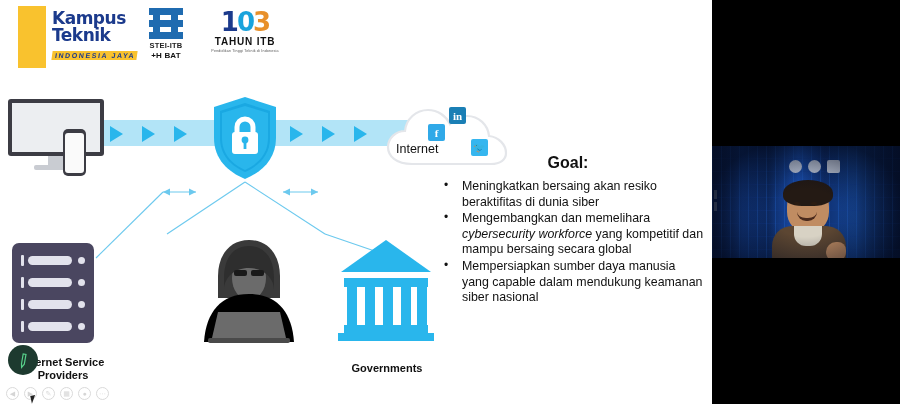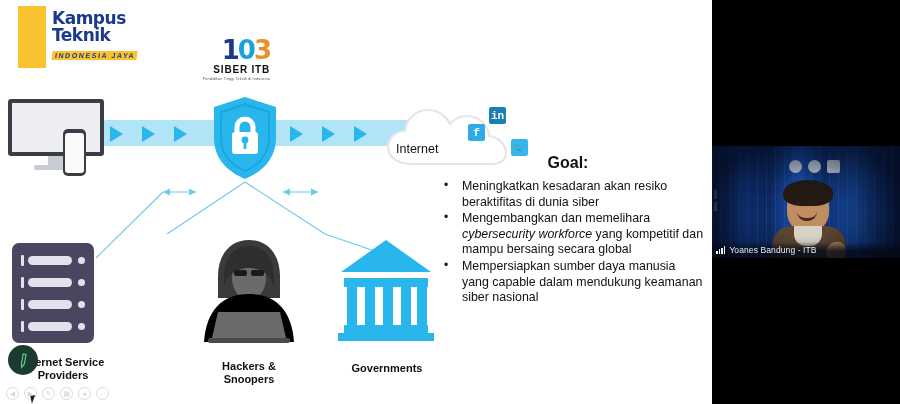--- a/index.html
+++ b/index.html
@@ -23,21 +23,21 @@
   .km-word2 { font-family:"DejaVu Sans", sans-serif; font-weight:bold; font-size:17px; color:#1b3a8c; letter-spacing:-0.5px; line-height:17px; }
   .km-sub { margin-top:1px; background:#f9c22e; color:#1b3a8c; font-size:7px; font-weight:bold;
             letter-spacing:1.6px; padding:1px 2px 1px 3px; display:inline-block; transform:skewX(-8deg); }
 
   .stei-logo { position:absolute; left:140px; top:8px; width:52px; height:62px; text-align:center; }
   .stei-mark { width:38px; height:32px; margin:0 auto; position:relative; }
   .stei-mark i { position:absolute; background:#1f6bb0; display:block; }
   .stei-txt { font-size:7.5px; font-weight:bold; color:#222; letter-spacing:0.2px; margin-top:1px; }
   .stei-txt2 { font-size:8px; font-weight:bold; color:#111; letter-spacing:0.2px; margin-top:1px; }
 
-  .itb-logo { position:absolute; left:196px; top:8px; width:74px; height:62px; text-align:right;margin-top:28px; }
+  .itb-logo { position:absolute; left:208px; top:8px; width:74px; height:62px; text-align:center; }
   .itb-num { font-family:"DejaVu Sans", sans-serif; font-weight:bold; font-size:26px; color:#1b3a8c; line-height:28px; letter-spacing:-2px; }
   .itb-num .o { color:#19a3dc; }
   .itb-num .b { color:#e8902a; }
   .itb-tahun { font-size:10px; font-weight:bold; color:#111; letter-spacing:0.8px; line-height:11px; }
   .itb-tag { font-size:3.6px; color:#555; letter-spacing:0.2px; margin-top:2px; }
 
   
   #title {
     position:absolute; left:288px; top:20px; width:410px;
     font-family:"Liberation Sans", sans-serif;
@@ -59,21 +59,21 @@
   .mon-screen { position:absolute; left:4px; top:4px; width:88px; height:49px; background:#eceef1; }
   .mon-neck { position:absolute; left:40px; top:57px; width:16px; height:9px; background:#c9ccd2; }
   .mon-base { position:absolute; left:26px; top:66px; width:44px; height:5px; background:#c9ccd2; border-radius:2px; }
   #phone { position:absolute; left:63px; top:129px; width:23px; height:47px; background:#3c3c44; border-radius:5px; }
   #phone .ps { position:absolute; left:2px; top:4px; width:19px; height:40px; background:#fafafa; border-radius:3px; }
 
   
   #cloud { position:absolute; left:386px; top:104px; width:122px; height:64px; }
   #cloud-label { position:absolute; left:10px; top:38px; font-size:12.5px; font-weight:normal; color:#111; }
   .soc { position:absolute; width:17px; height:17px; border-radius:2px; color:#fff; font-weight:bold; font-size:11px;
-         display:flex; align-items:center; justify-content:center; font-family:Liberation Mono, monospace;margin-left:40px; }
+         display:flex; align-items:center; justify-content:center; font-family:Liberation Serif, serif; }
 
   
   #server { position:absolute; left:12px; top:243px; width:82px; height:105px; }
   .srv-box { position:absolute; left:0; top:0; width:82px; height:100px; background:#4a4660; border-radius:7px; }
   .srv-slot { position:absolute; left:16px; width:44px; height:9px; background:#e2e2ec; border-radius:5px; }
   .srv-tick { position:absolute; left:9px; width:3px; height:11px; background:#e2e2ec; border-radius:1px; }
   .srv-dot { position:absolute; left:66px; width:7px; height:7px; background:#e2e2ec; border-radius:50%; }
   .srv-shadow { position:absolute; left:8px; top:94px; width:86px; height:14px; background:#e9e9f2; border-radius:3px; z-index:-1; }
 
   
@@ -145,24 +145,35 @@
 
     <div class="logo-bar">
       <div class="yellow-bar"></div>
 
       <div class="km-logo">
         <div class="km-word1">Kampus</div>
         <div class="km-word2">Teknik</div>
         <div class="km-sub">INDONESIA JAYA</div>
       </div>
 
+      <div class="stei-logo">
+        <div class="stei-mark">
+          <i style="left:2px;top:0;width:34px;height:7px;"></i>
+          <i style="left:2px;top:12px;width:34px;height:7px;"></i>
+          <i style="left:2px;top:24px;width:34px;height:7px;"></i>
+          <i style="left:6px;top:0;width:7px;height:31px;"></i>
+          <i style="left:24px;top:0;width:7px;height:31px;"></i>
+        </div>
+        <div class="stei-txt">STEI-ITB</div>
+        <div class="stei-txt2">+H BAT</div>
+      </div>
 
       <div class="itb-logo">
         <div class="itb-num">1<span class="o">0</span><span class="b">3</span></div>
-        <div class="itb-tahun">SIBER ITB</div>
+        <div class="itb-tahun">TAHUN ITB</div>
         <div class="itb-tag">Pendidikan Tinggi Teknik di Indonesia</div>
       </div>
     </div>
 
 
     <svg id="connectors" viewBox="0 0 712 404">
       <g stroke="#6cc9ee" stroke-width="1.1" fill="none">
         <path d="M245 182 L167 234"></path>
         <path d="M245 182 L325 234"></path>
         <path d="M163 192 L196 192"></path>
@@ -244,24 +255,20 @@
         <path d="M53 2 C33 2 22 18 22 38 L22 60 L84 60 L84 38 C84 18 73 2 53 2 Z" fill="#3a3a3a"></path>
         <ellipse cx="53" cy="40" rx="17" ry="22" fill="#6b6b6b"></ellipse>
         <path d="M53 8 C36 8 28 22 28 40 L28 52 C28 40 38 30 53 30 C68 30 78 40 78 52 L78 40 C78 22 70 8 53 8 Z" fill="#2e2e2e"></path>
         <rect x="38" y="32" width="13" height="6" rx="2" fill="#1a1a1a"></rect>
         <rect x="55" y="32" width="13" height="6" rx="2" fill="#1a1a1a"></rect>
         <path d="M53 56 C25 56 10 74 8 104 L98 104 C96 74 81 56 53 56 Z" fill="#000000"></path>
         <path d="M22 74 L84 74 L90 100 L16 100 Z" fill="#6b6b6b"></path>
         <rect x="12" y="100" width="82" height="5" rx="2" fill="#4a4a4a"></rect>
       </svg>
     </div>
-    <div class="node-label" style="left:194px; top:360px; width:110px;">
-      <div>Hackers &amp;</div>
-      <div>Snoopers</div>
-    </div>
 
     <div id="gov">
       <svg width="96" height="104" viewBox="0 0 96 104">
         <polygon points="48,2 93,34 3,34" fill="#29b6ec"></polygon>
         <rect x="6" y="40" width="84" height="9" fill="#29b6ec"></rect>
         <rect x="9" y="49" width="10" height="38" fill="#29b6ec"></rect>
         <rect x="27" y="49" width="10" height="38" fill="#29b6ec"></rect>
         <rect x="45" y="49" width="10" height="38" fill="#29b6ec"></rect>
         <rect x="63" y="49" width="10" height="38" fill="#29b6ec"></rect>
         <rect x="79" y="49" width="10" height="38" fill="#29b6ec"></rect>
@@ -269,21 +276,21 @@
         <rect x="0" y="95" width="96" height="8" fill="#29b6ec"></rect>
       </svg>
     </div>
     <div class="node-label" style="left:332px; top:362px; width:110px;text-align:center;">
       <div>Governments</div>
     </div>
 
     <div id="goal-wrap">
       <div id="goal-title">Goal:</div>
       <ul id="goal-list">
-        <li>Meningkatkan kesadaran akan resiko beraktifitas di dunia siber</li>
+        <li>Meningkatkan bersaing akan resiko beraktifitas di dunia siber</li>
         <li>Mengembangkan dan memelihara <em>cybersecurity workforce</em> yang kompetitif dan mampu bersaing secara global</li>
         <li>Mempersiapkan sumber daya manusia yang capable dalam mendukung keamanan siber nasional</li>
       </ul>
     </div>
 
     <div id="annot-badge">
       <svg width="15" height="15" viewBox="0 0 15 15">
           <path d="M2 12 L4 9 L11 2 L13 4 L6 11 Z" fill="none" stroke="#57d08a" stroke-width="1.2"></path>
         </svg>
     </div>
@@ -317,24 +324,15 @@
       <div class="eyeL"></div>
       <div class="eyeR"></div>
       <div class="smile"></div>
       <div class="body-t"></div>
       <div class="collar"></div>
       <div class="hand"></div>
     </div>
 
     <div class="vbg-vig"></div>
 
-    <div id="vname">
-      <span class="sig">
-          <i style="height:3px"></i>
-          <i style="height:5px"></i>
-          <i style="height:6.5px"></i>
-          <i style="height:8px"></i>
-        </span>
-      <span class="nm">Yoanes Bandung - ITB</span>
-    </div>
   </div>
 
 </div>
 
 </body></html>

